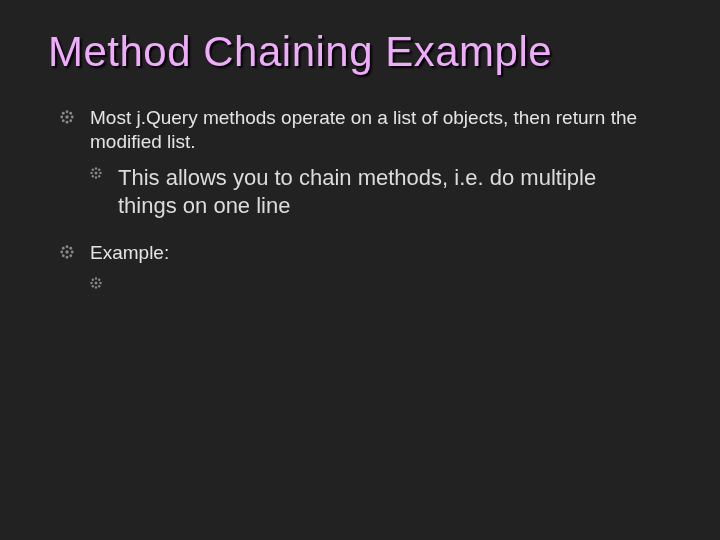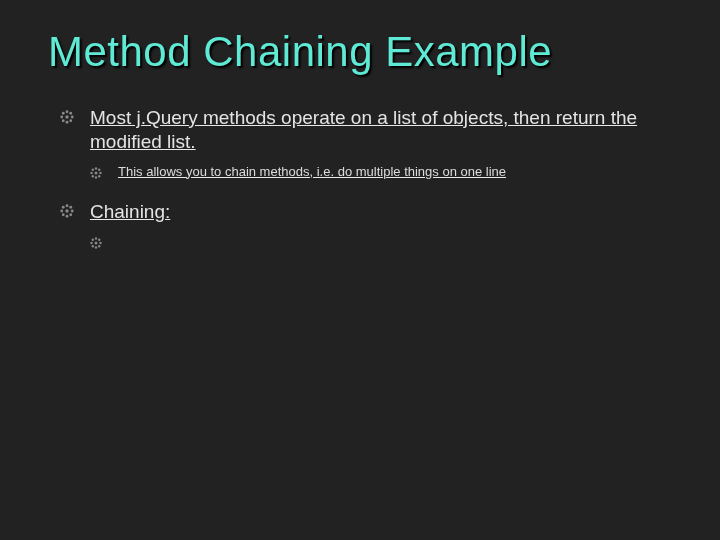--- a/index.html
+++ b/index.html
@@ -14,48 +14,47 @@
   }
   .slide {
     box-sizing: border-box;
     width: 720px;
     height: 540px;
     padding: 0;
   }
   .title {
     font-size: 42px;
     font-weight: 400;
-    color: #5eead4;
+    color: #f0abfc;
     text-shadow: 2px 2px 2px #000;
     margin: 28px 0 30px 48px;
     letter-spacing: 0.5px;
   }
   ul.level1 {
     list-style: none;
     margin: 0 60px 0 60px;
     padding: 0;
-    text-decoration: underline;
   }
   ul.level1 > li {
     position: relative;
     padding-left: 30px;
     font-size: 19px;
     line-height: 1.25;
     color: #e4e4e4;
     margin-bottom: 20px;
   }
   ul.level2 {
     list-style: none;
     margin: 10px 0 0 0;
     padding: 0;
   }
   ul.level2 > li {
     position: relative;
     padding-left: 28px;
-    font-size: 13px;
+    font-size: 22px;
     line-height: 1.3;
     color: #dcdcdc;
   }
   .bullet-icon {
     position: absolute;
     left: 0;
     top: 4px;
     width: 14px;
     height: 14px;
     display: inline-block;
@@ -123,21 +122,21 @@
               <circle cx="12" cy="21" r="2.4"></circle>
               <circle cx="3" cy="12" r="2.4"></circle>
               <circle cx="21" cy="12" r="2.4"></circle>
               <circle cx="5.6" cy="5.6" r="2.4"></circle>
               <circle cx="18.4" cy="5.6" r="2.4"></circle>
               <circle cx="5.6" cy="18.4" r="2.4"></circle>
               <circle cx="18.4" cy="18.4" r="2.4"></circle>
             </g>
           </svg>
       </span>
-      <span>Chaining:</span>
+      <span>Example:</span>
       <ul class="level2">
         <li>
           <span class="bullet-icon">
             <svg viewBox="0 0 24 24">
                 <g fill="#888">
                   <circle cx="12" cy="12" r="3"></circle>
                   <circle cx="12" cy="3" r="2.4"></circle>
                   <circle cx="12" cy="21" r="2.4"></circle>
                   <circle cx="3" cy="12" r="2.4"></circle>
                   <circle cx="21" cy="12" r="2.4"></circle>

